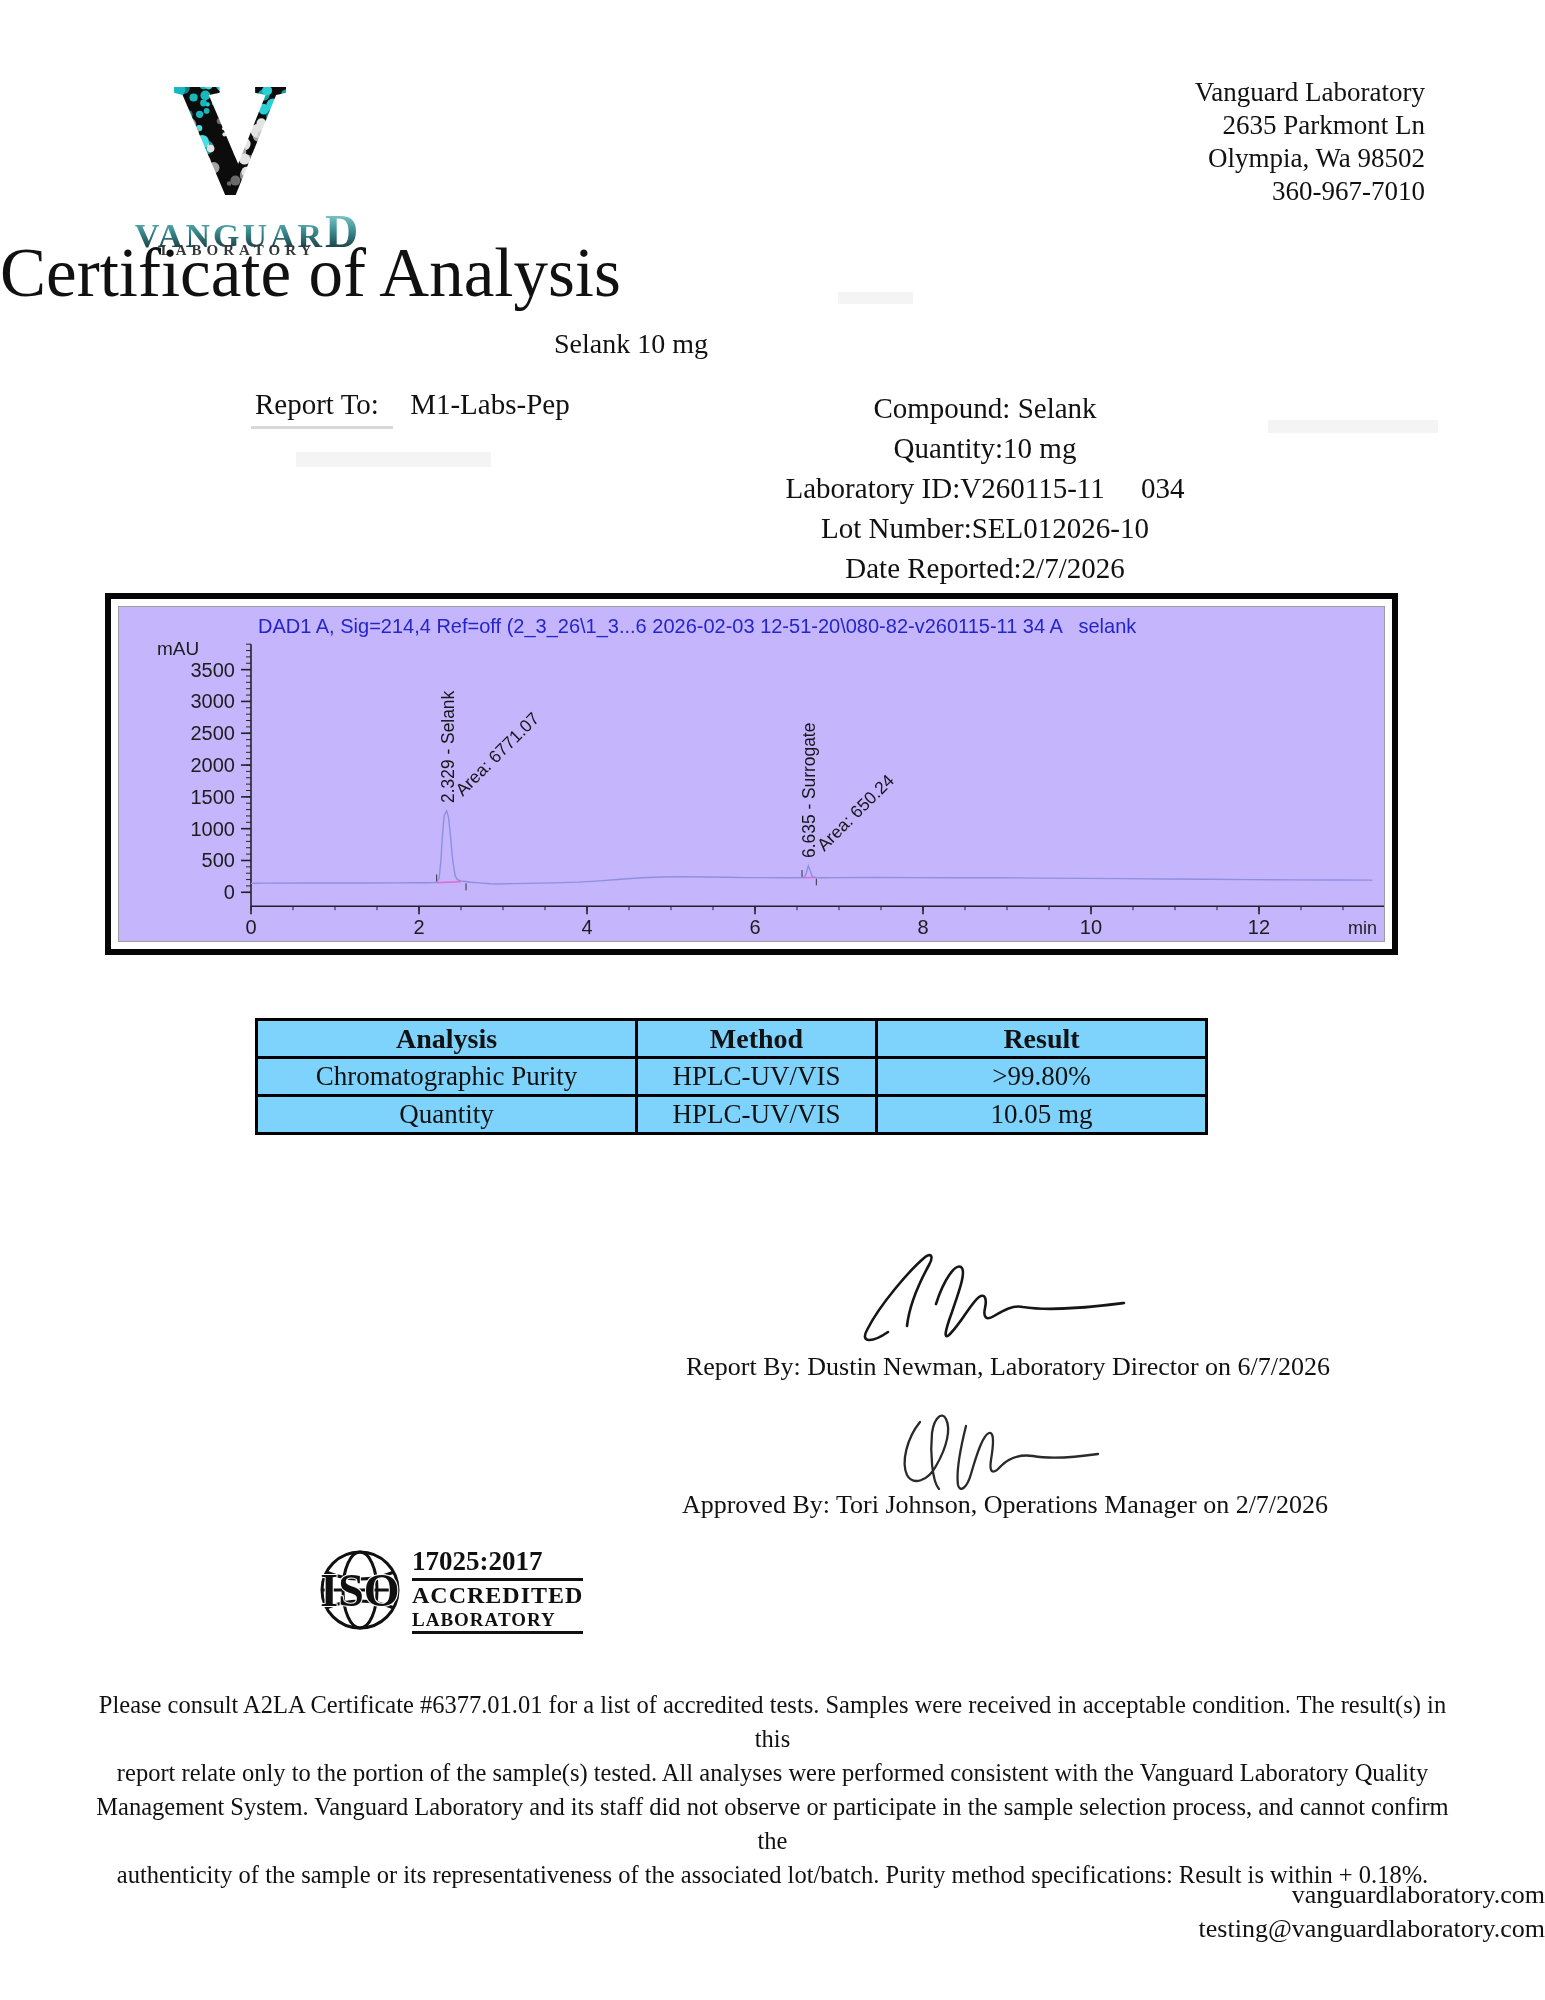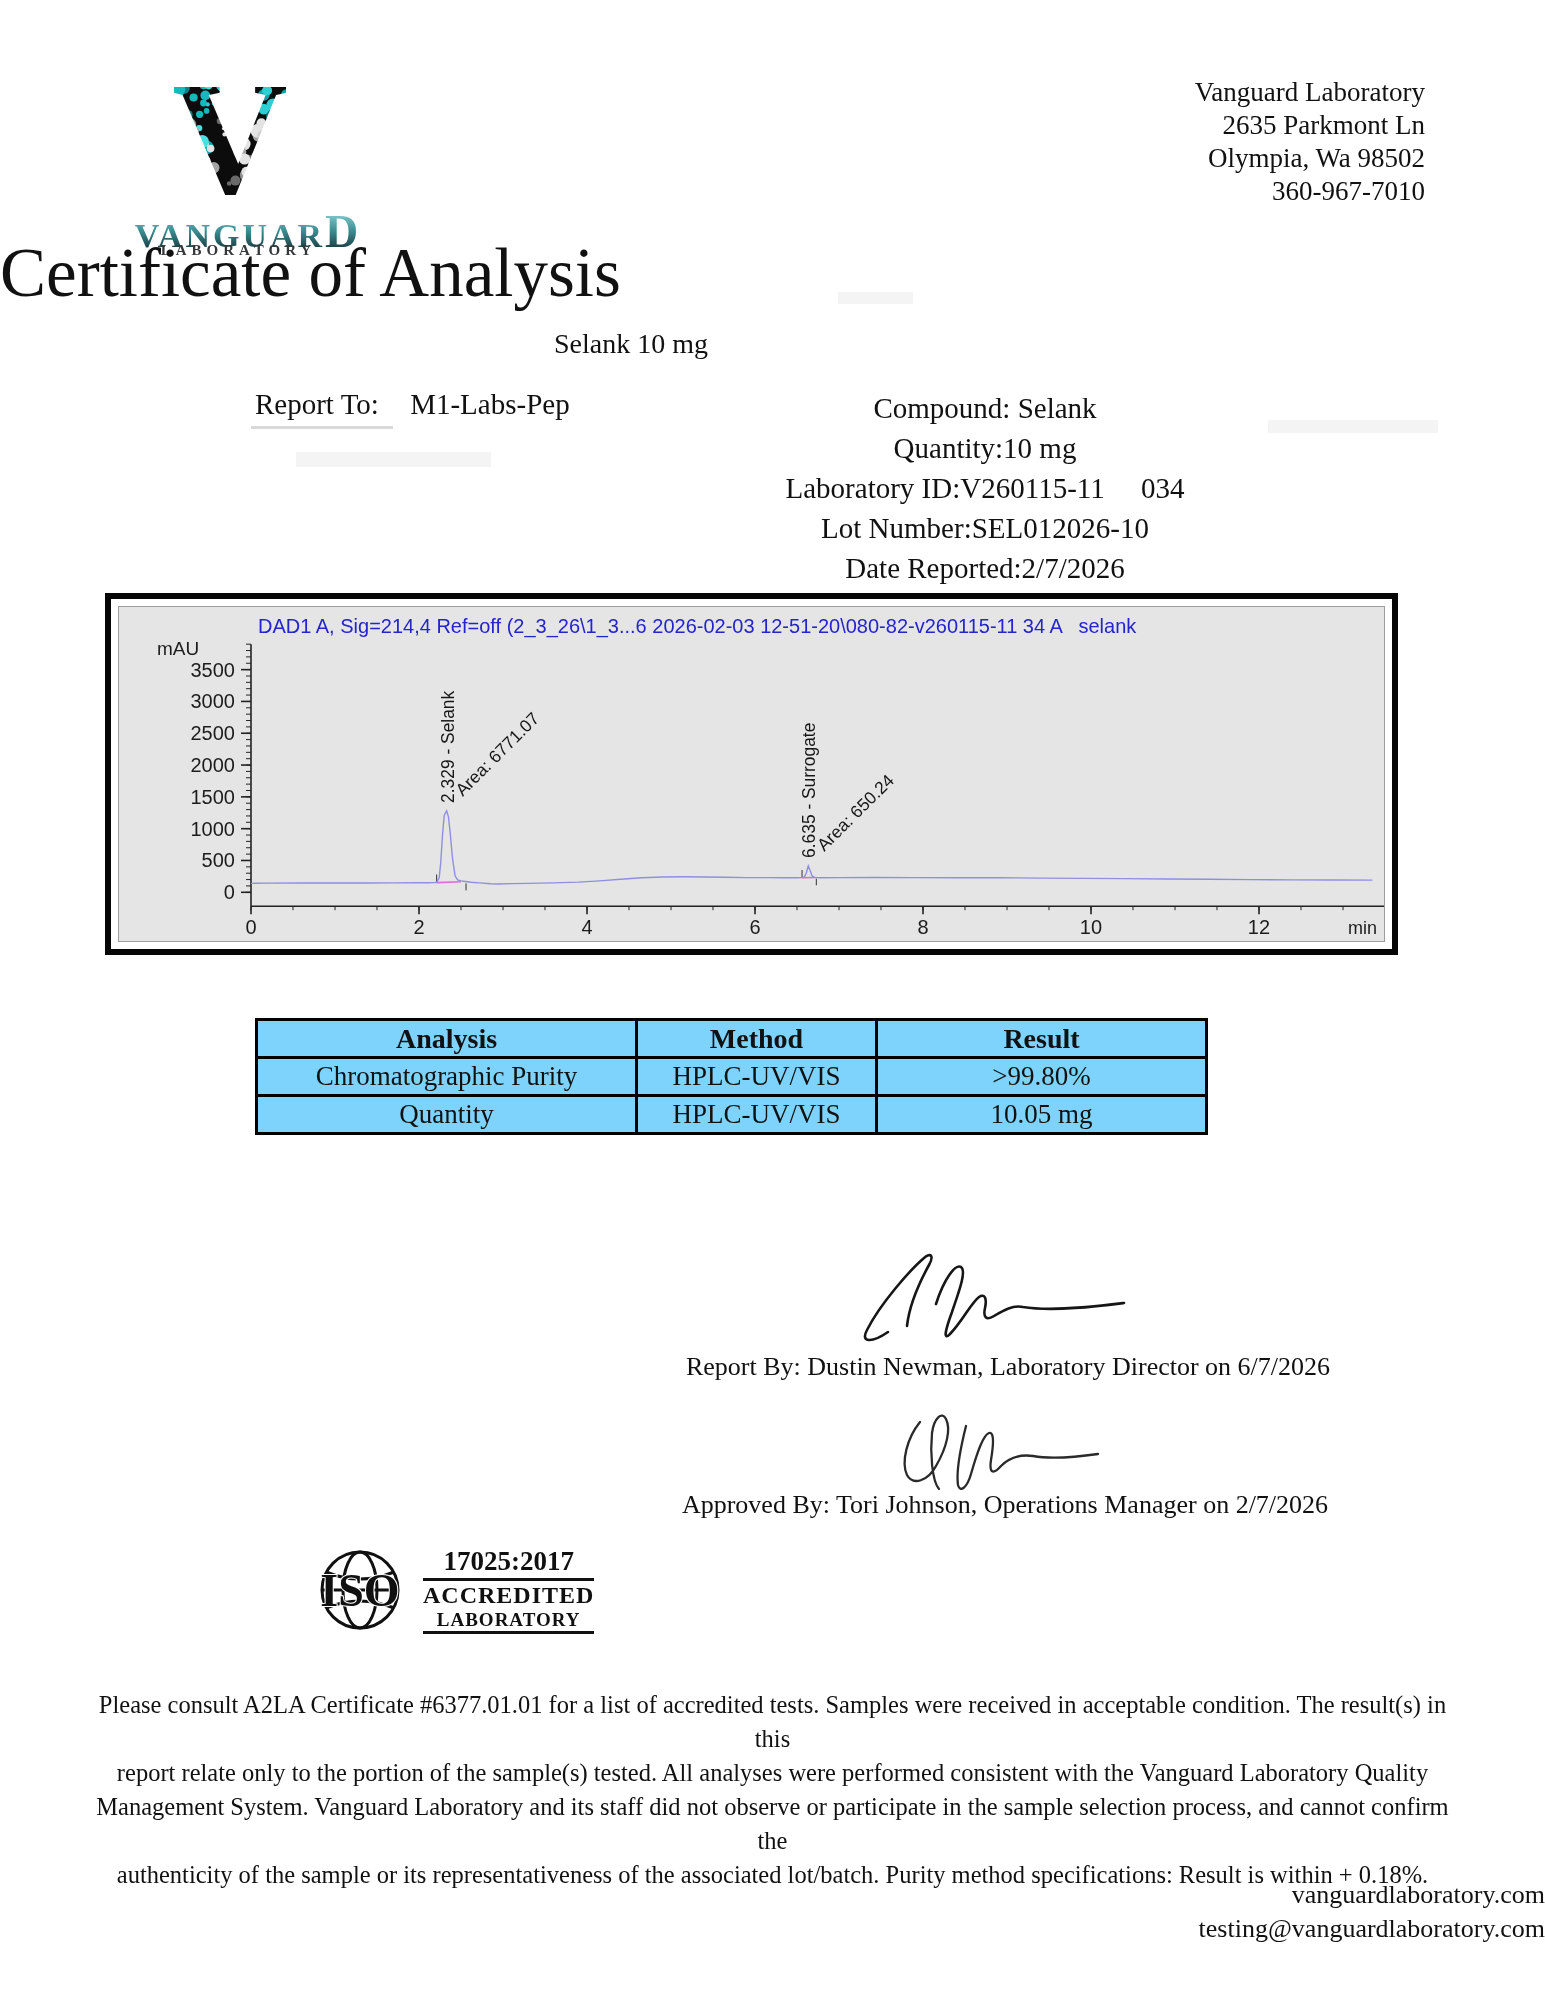--- a/index.html
+++ b/index.html
@@ -31,41 +31,41 @@
 
   .info-block{left:665px;top:388px;width:640px;text-align:center;font-size:29px;line-height:40px;}
   .info-block div{white-space:pre-wrap;}
 
   .artifact{background:#f4f4f4;}
 
   
   .chart-frame{left:105px;top:593px;width:1293px;height:362px;border:6px solid #060606;
                background:#fff;box-sizing:border-box;}
   .chart-inner{position:absolute;left:7px;top:7px;right:7px;bottom:7px;border:1px solid #9e9e9e;
-               background:#e5e5e5;}
+               background:#c4b5fd;}
   .chart-inner svg{display:block;width:100%;height:100%;}
 
   
   .results{position:absolute;left:255px;top:1018px;border-collapse:collapse;table-layout:fixed;
            font-size:27px;background:#7dd3fc;}
   .results th,.results td{border:3px solid #000;text-align:center;padding:1px 8px;height:33px;
            overflow:hidden;}
   .results th{font-size:28px;font-weight:bold;}
 
   
   .sig1{left:852px;top:1246px;width:285px;height:110px;}
   .sig2{left:886px;top:1396px;width:235px;height:102px;}
   .sig-caption{width:1000px;text-align:center;font-size:26px;}
   .cap1{left:508px;top:1352px;}
   .cap2{left:505px;top:1490px;}
 
   
   .iso{left:318px;top:1546px;display:flex;align-items:center;}
   .iso-globe{width:84px;height:84px;}
-  .iso-text{margin-left:21px;color:#101010;text-align:center;}
+  .iso-text{margin-left:10px;color:#101010;}
   .iso-l1{font-size:27px;font-weight:bold;border-bottom:3px solid #101010;padding-bottom:1px;}
   .iso-l2{font-size:24px;font-weight:bold;letter-spacing:1px;margin-top:1px;}
   .iso-l3{font-size:19px;font-weight:bold;letter-spacing:1px;border-bottom:3px solid #101010;}
 
   .disclaimer{left:95px;top:1688px;width:1355px;text-align:center;font-size:24.5px;
               line-height:34px;white-space:pre-line;}
   .footer{left:0;top:1878px;width:1545px;text-align:right;font-size:26px;line-height:34px;
           white-space:pre-line;}
 </style>
 </head>

